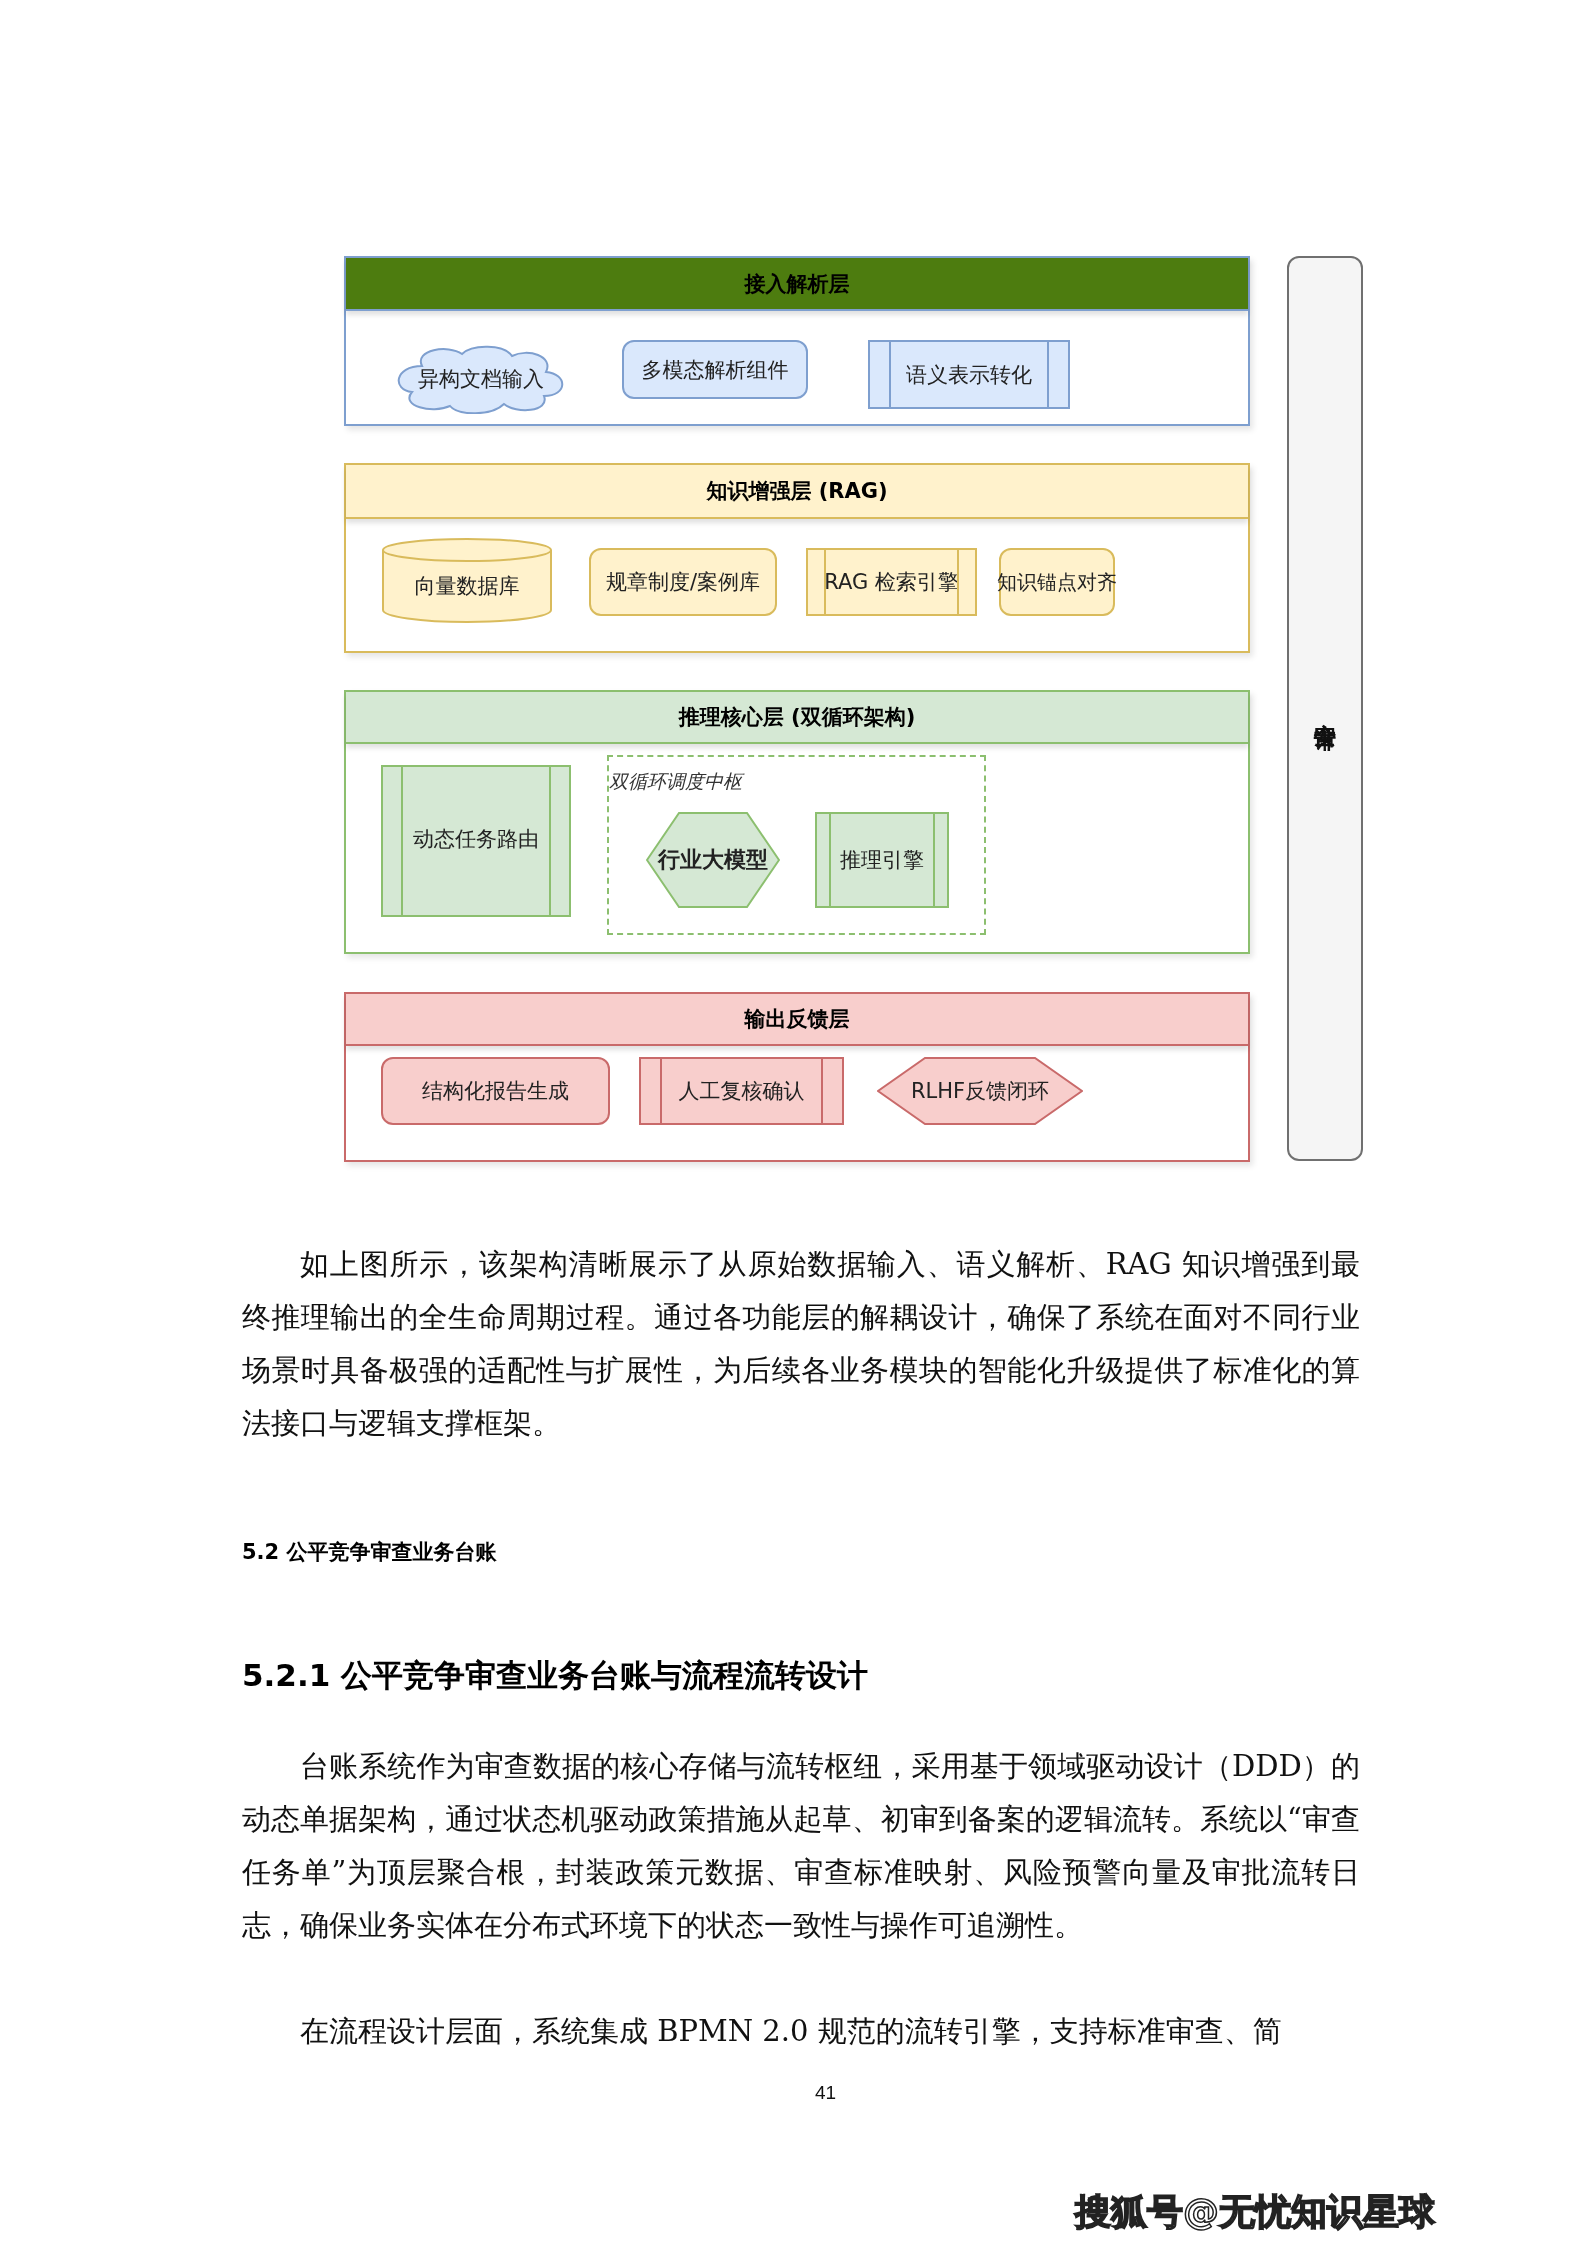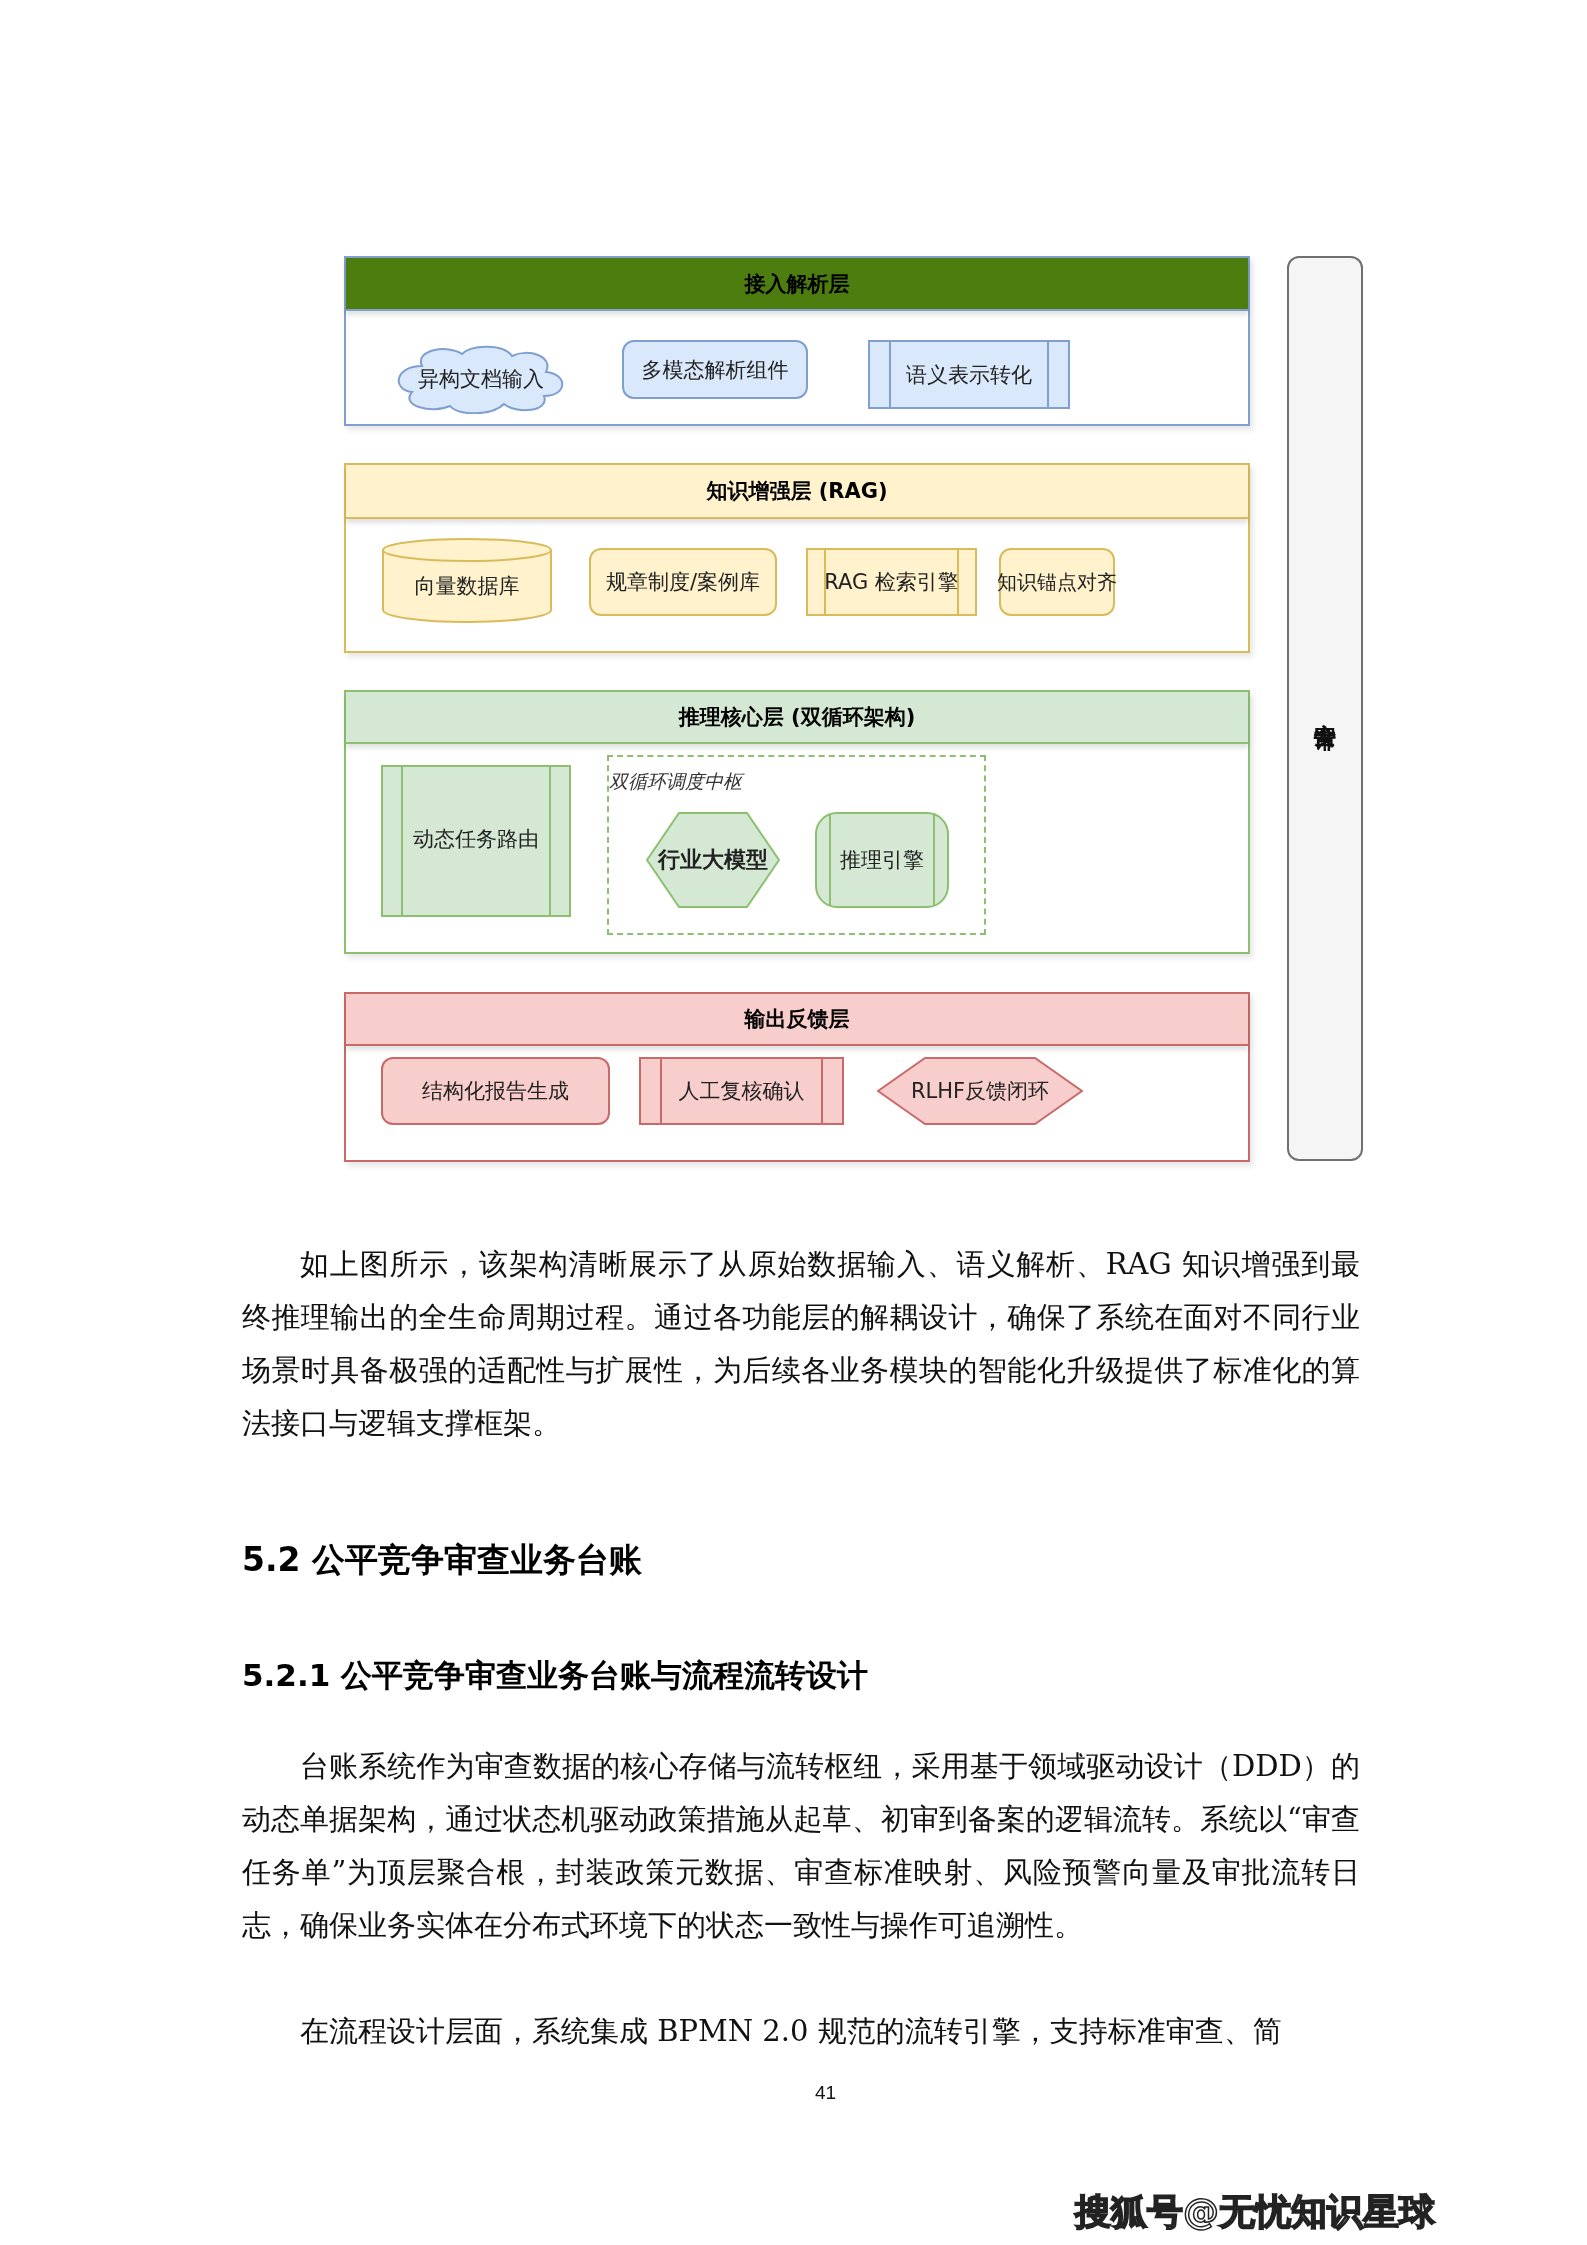--- a/index.html
+++ b/index.html
@@ -52,21 +52,21 @@
              background:#f5f5f5; border:2px solid #707070; border-radius:12px;
              box-sizing:border-box; display:flex; align-items:center; justify-content:center; }
   .sidebar-label { writing-mode:vertical-rl; text-orientation:upright;
                    font-weight:bold; font-size:22px; letter-spacing:2px; color:#111; }
 
   
   .para { position:absolute; left:242px; width:1118px; font-family:"DejaVu Serif", serif;
           font-size:29px; line-height:53px; color:#111; text-align:justify;
           text-indent:58px; margin:0; }
   .h2 { position:absolute; left:242px; font-family:"DejaVu Sans", sans-serif;
-        font-size:33px; color:#000; margin:0; white-space:nowrap; }
+        font-size:21px; color:#000; margin:0; white-space:nowrap; }
   .h3 { position:absolute; left:242px; font-family:"DejaVu Sans", sans-serif;
         font-size:31px; color:#000; margin:0; white-space:nowrap; }
   .page-number { position:absolute; left:815px; top:2082px; font-family:"Liberation Sans", sans-serif;
                  font-size:19px; color:#111; }
   .watermark { position:absolute; left:1075px; top:2188px; font-family:"DejaVu Sans", sans-serif;
                font-size:36px; font-weight:bold; color:#ffffff; white-space:nowrap;
                -webkit-text-stroke:1.5px #222; letter-spacing:0px; }
 </style>
 </head>
 <body>
@@ -117,21 +117,21 @@
   </div>
   <div class="dashed-group" style="left:607px; top:755px; width:379px; height:180px;">
     <div class="group-title">双循环调度中枢</div>
   </div>
   <div class="svg-node" style="left:646px; top:812px; width:134px; height:96px;">
     <svg width="134" height="96" viewBox="0 0 134 96">
       <polygon points="33,1 101,1 133,48 101,95 33,95 1,48" fill="#d5e8d4" stroke="#8cbf6f" stroke-width="2"></polygon>
     </svg>
     <div class="svg-label" style="font-weight:bold; font-size:22px;">行业大模型</div>
   </div>
-  <div class="node green-node" style="left:815px; top:812px; width:134px; height:96px;border-radius:22px;">
+  <div class="node green-node" style="left:815px; top:812px; width:134px; height:96px;">
     <span class="proc-line green-line" style="left:12px;"></span>
     <span>推理引擎</span>
     <span class="proc-line green-line" style="right:12px;"></span>
   </div>
 
   <div class="layer red-layer" style="left:344px; top:992px; width:906px; height:170px;">
     <div class="layer-head red-head" style="height:52px;">输出反馈层</div>
   </div>
   <div class="node red-node rounded" style="left:381px; top:1057px; width:229px; height:68px;">结构化报告生成</div>
   <div class="node red-node" style="left:639px; top:1057px; width:205px; height:68px;">

